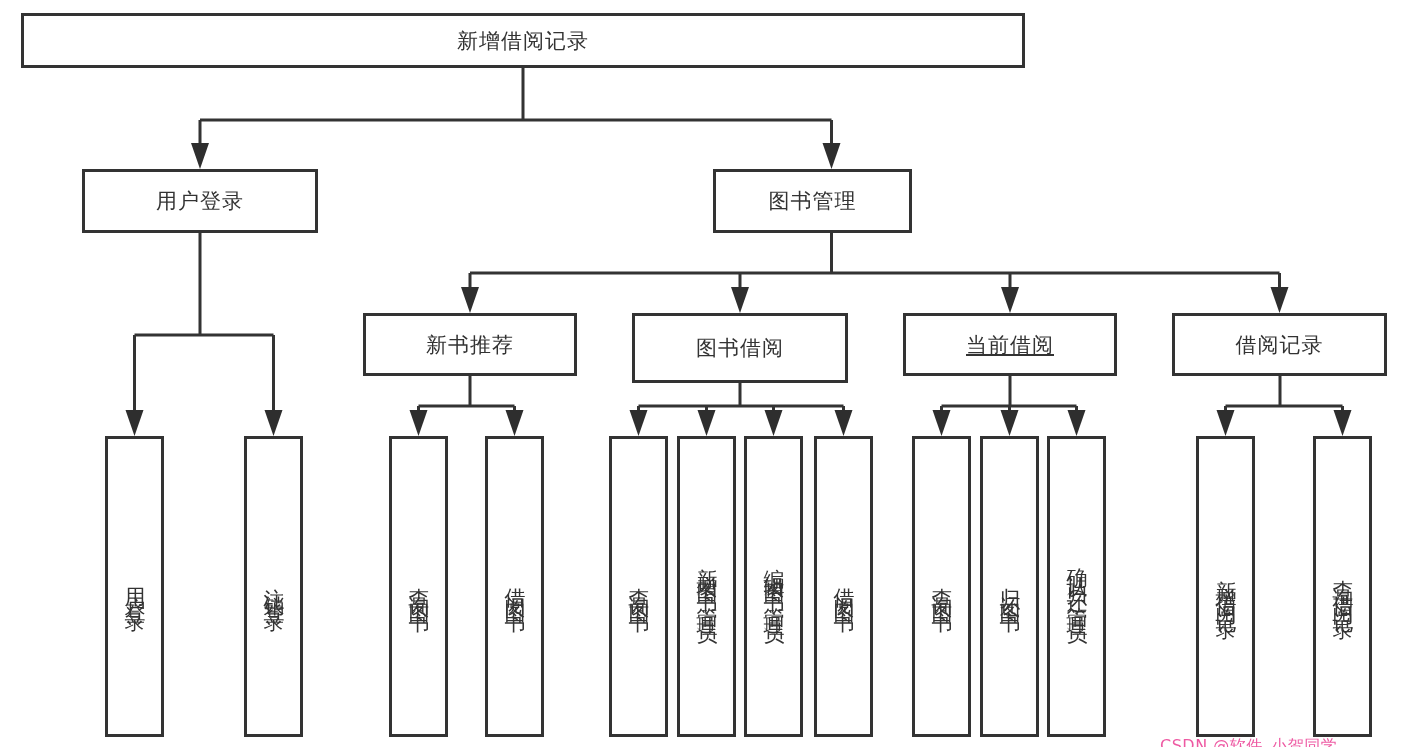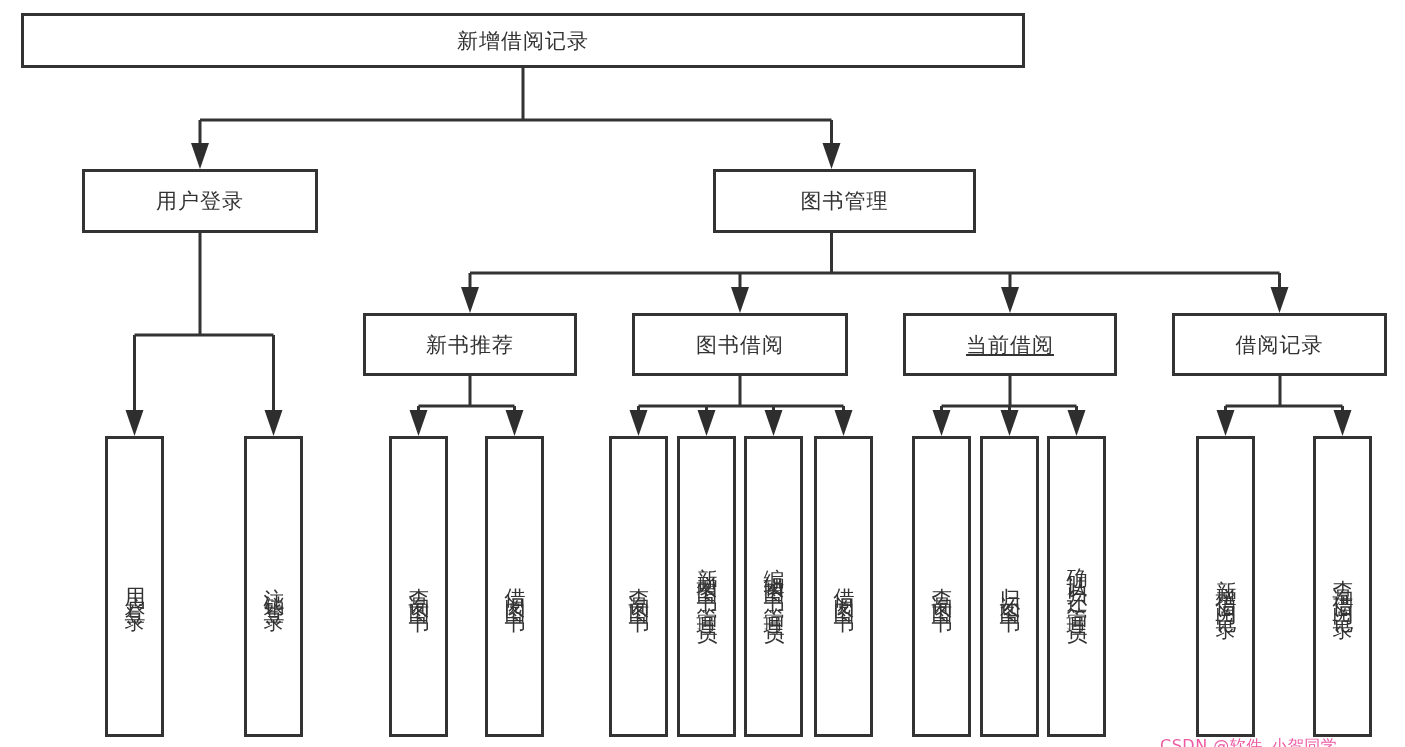--- a/index.html
+++ b/index.html
@@ -88,28 +88,28 @@
     </g>
   </svg>
 
   <div class="box hbox" style="left:21px; top:13px; width:1004px; height:55px;">
     <span>新增借阅记录</span>
   </div>
 
   <div class="box hbox" style="left:82px; top:169px; width:236px; height:64px;">
     <span>用户登录</span>
   </div>
-  <div class="box hbox" style="left:713px; top:169px; width:263px; height:64px;">
+  <div class="box hbox" style="left:713px; top:169px; width:199px; height:64px;">
     <span>图书管理</span>
   </div>
 
   <div class="box hbox" style="left:363px; top:313px; width:214px; height:63px;justify-content:center;">
     <span>新书推荐</span>
   </div>
-  <div class="box hbox" style="left:632px; top:313px; width:216px; height:63px;">
+  <div class="box hbox" style="left:632px; top:313px; width:216px; height:70px;">
     <span>图书借阅</span>
   </div>
   <div class="box hbox" style="left:903px; top:313px; width:214px; height:63px;text-decoration:underline;">
     <span>当前借阅</span>
   </div>
   <div class="box hbox" style="left:1172px; top:313px; width:215px; height:63px;">
     <span>借阅记录</span>
   </div>
 
   <div class="box" style="left:105px; top:436px; width:59px; height:301px;">

